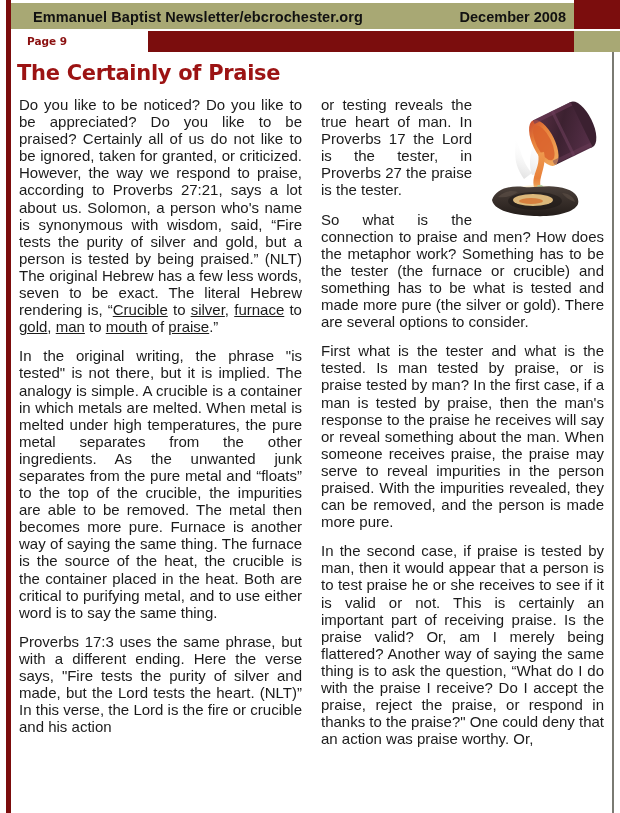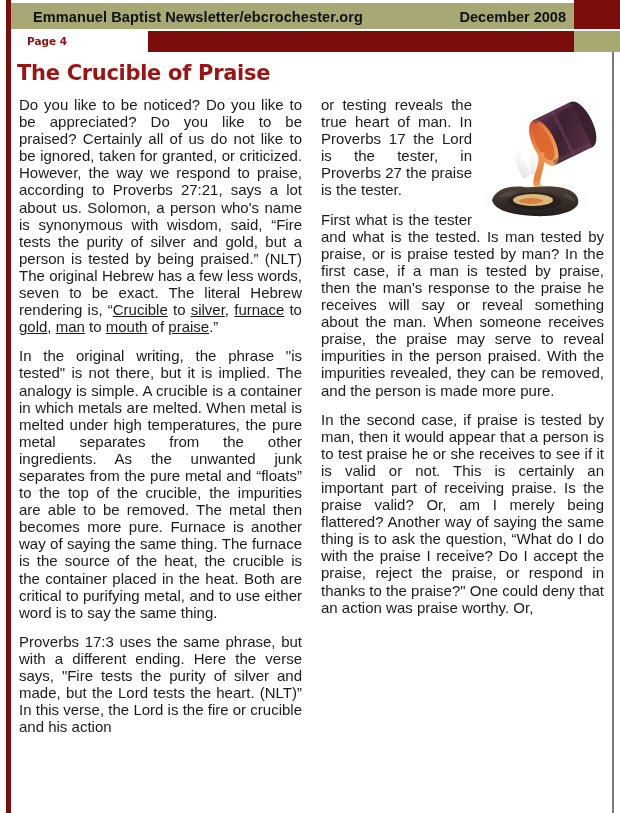--- a/index.html
+++ b/index.html
@@ -149,27 +149,27 @@
   <div class="masthead">
     <div class="masthead-band">
       <span class="masthead-title">Emmanuel Baptist Newsletter/ebcrochester.org</span>
       <span class="masthead-date">December 2008</span>
     </div>
     <div class="masthead-cap"></div>
   </div>
 
   <div class="pagerow">
     <div class="pagerow-white">
-      <span class="pagenum">Page 4</span>
+      <span class="pagenum">Page 9</span>
     </div>
     <div class="pagerow-red"></div>
     <div class="pagerow-cap"></div>
   </div>
 
-  <div class="article-title">The Crucible of Praise</div>
+  <div class="article-title">The Certainly of Praise</div>
 
   <div class="col left">
     <p><span>Do you like to be noticed? Do you like to be appreciated? Do you like to be praised? Certainly all of us do not like to be ignored, taken for granted, or criticized. However, the way we respond to praise, according to Proverbs 27:21, says a lot about us. Solomon, a person who's name is synonymous with wisdom, said, “Fire tests the purity of silver and gold, but a person is tested by being praised.”  (NLT)  The original Hebrew has a few less words, seven to be exact. The literal Hebrew rendering is, “</span><u>Crucible</u><span> to </span><u>silver</u><span>, </span><u>furnace</u><span> to </span><u>gold</u><span>, </span><u>man</u><span> to </span><u>mouth</u><span> of </span><u>praise</u><span>.”</span></p>
     <p>In the original writing, the phrase "is tested" is not there, but it is implied. The analogy is simple. A crucible is a container in which metals are melted. When metal is melted under high temperatures, the pure metal separates from the other ingredients. As the unwanted junk separates from the pure metal and “floats” to the top of the crucible, the impurities are able to be removed. The metal then becomes more pure. Furnace is another way of saying the same thing. The furnace is the source of the heat, the crucible is the container placed in the heat. Both are critical to purifying metal, and to use either word is to say the same thing.</p>
     <p>Proverbs 17:3 uses the same phrase, but with a different ending. Here the verse says, "Fire tests the purity of silver and made, but the Lord tests the heart. (NLT)” In this verse, the Lord is the fire or crucible and his action</p>
   </div>
 
   <div class="col right">
 
     <div class="figure">
@@ -233,17 +233,18 @@
         <path d="M12 103 C16 92 30 88 44 90 C56 91 66 88 78 90 C92 92 100 98 98 107 C94 116 74 120 54 119 C34 118 14 114 12 103 Z" fill="url(#rockG)"></path>
         <ellipse cx="55" cy="104" rx="27" ry="9" fill="#1d1815" opacity="0.55"></ellipse>
         <ellipse cx="53" cy="103" rx="20" ry="6" fill="#f0c985" opacity="0.9"></ellipse>
         <ellipse cx="51" cy="104" rx="12" ry="3" fill="#d4702f" opacity="0.8"></ellipse>
         <path d="M18 100 C24 94 32 93 38 95 C32 99 26 101 18 100 Z" fill="#5a4d45" opacity="0.7"></path>
         <path d="M82 96 C88 96 94 100 95 105 C89 103 85 100 82 96 Z" fill="#584b43" opacity="0.7"></path>
       </svg>
     </div>
 
     <p>or testing reveals the true heart of man. In Proverbs 17 the Lord is the tester, in Proverbs 27 the praise is the tester.</p>
+    <p>So what is the connection to praise and men? How does the metaphor work? Something has to be the tester (the furnace or crucible) and something has to be what is tested and made more pure (the silver or gold). There are several options to consider.</p>
     <p>First what is the tester and what is the tested. Is man tested by praise, or is praise tested by man? In the first case, if a man is tested by praise, then the man's response to the praise he receives will say or reveal something about the man. When someone receives praise, the praise may serve to reveal impurities in the person praised. With the impurities revealed, they can be removed, and the person is made more pure.</p>
     <p>In the second case, if praise is tested by man, then it would appear that a person is to test praise he or she receives to see if it is valid or not. This is certainly an important part of receiving praise. Is the praise valid? Or, am I merely being flattered? Another way of saying the same thing is to ask the question, “What do I do with the praise I receive? Do I accept the praise, reject the praise, or respond in thanks to the praise?" One could deny that an action was praise worthy. Or,</p>
   </div>
 
 </div>
 
 </body></html>

